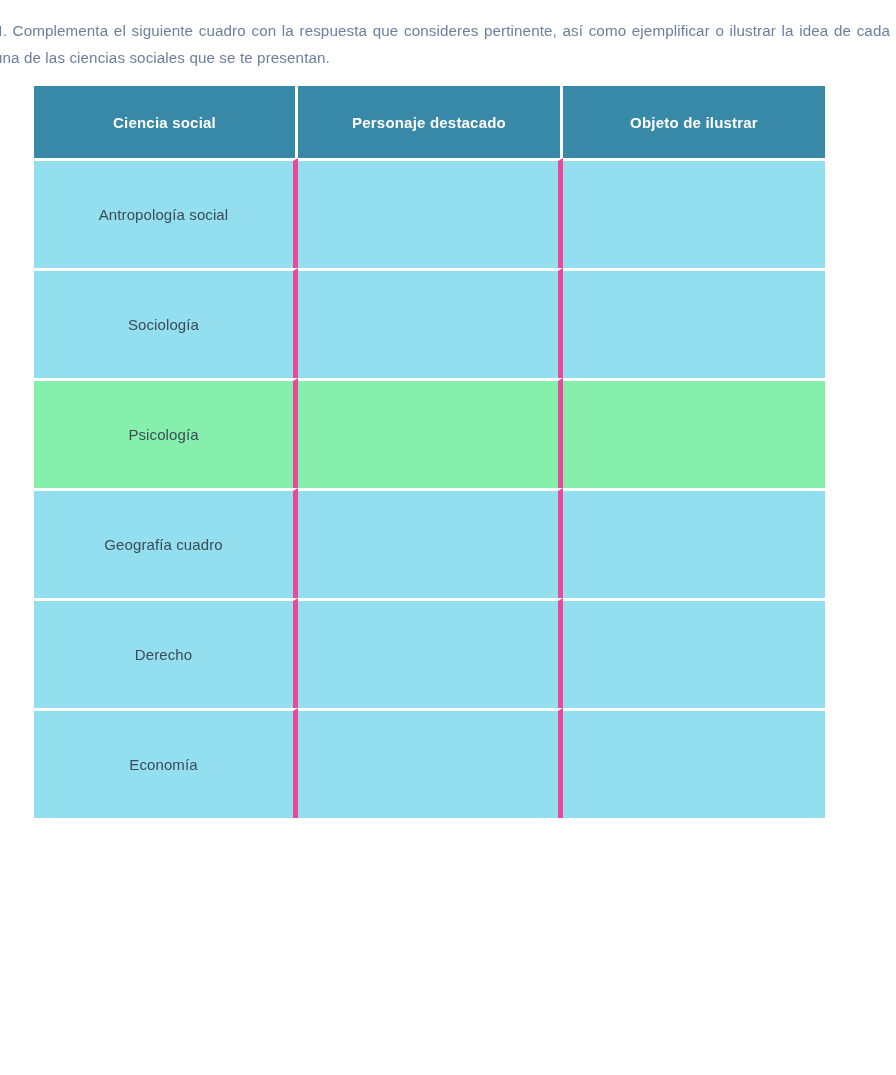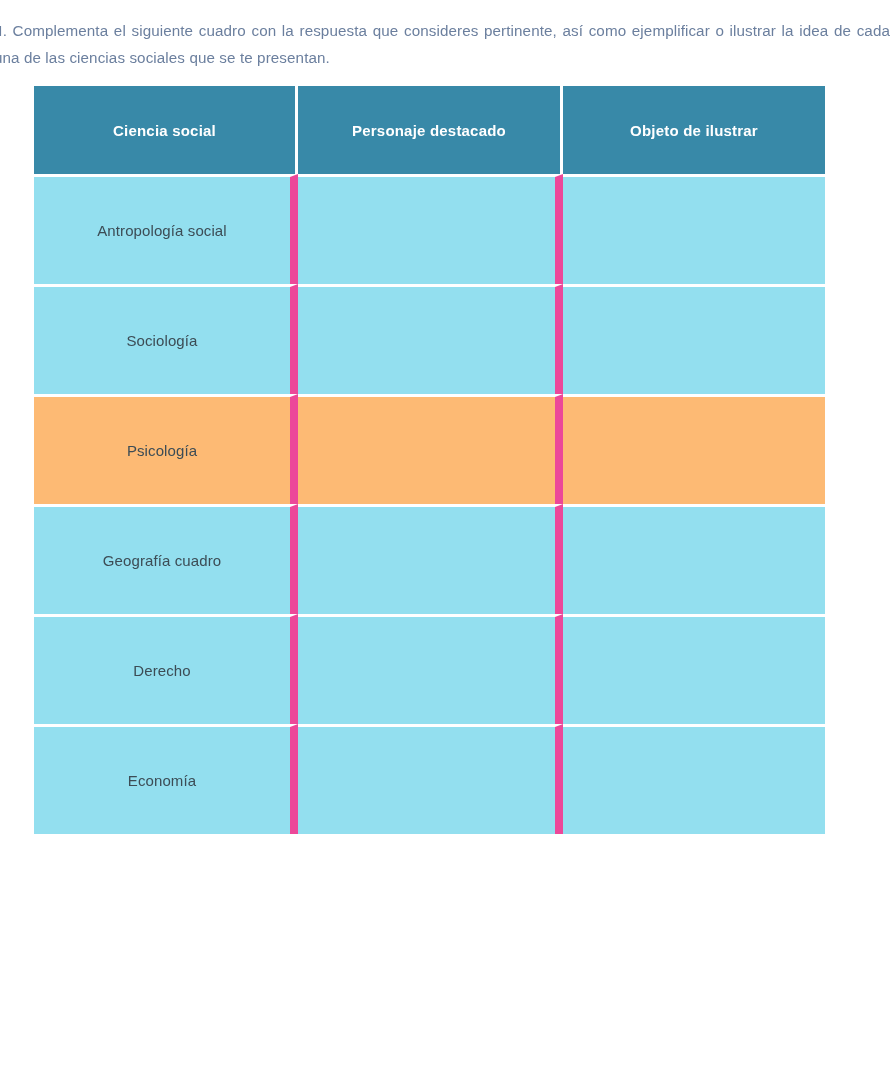--- a/index.html
+++ b/index.html
@@ -51,49 +51,49 @@
     border-collapse: separate;
     border-spacing: 0;
     table-layout: fixed;
   }
 
   table.cuadro col.c1 { width: 264px; }
   table.cuadro col.c2 { width: 265px; }
   table.cuadro col.c3 { width: 262px; }
 
   table.cuadro thead th {
-    height: 88px;
+    height: 72px;
     background: #3889a8;
     color: #ffffff;
     font-size: 15px;
     font-weight: bold;
     text-align: center;
     vertical-align: middle;
     letter-spacing: 0.2px;
     border-right: 3px solid #ffffff;
     box-sizing: border-box;
   }
   table.cuadro thead th:last-child { border-right: none; }
 
   table.cuadro tbody td {
     height: 110px;
     background: #93dfef;
     color: #3c4c55;
     font-size: 15px;
     font-weight: normal;
     text-align: center;
     vertical-align: middle;
-    border-right: 8px solid #ec4899;
+    border-right: 5px solid #ec4899;
     border-top: 3px solid #ffffff;
     box-sizing: border-box;
     letter-spacing: 0.1px;
   }
   table.cuadro tbody td:last-child { border-right: none; }
 
-  table.cuadro tbody tr.alt td { background: #fdba74; }
+  table.cuadro tbody tr.alt td { background: #86efac; }
 
   
   .answer-cell { }
 </style>
 </head>
 <body>
 
 <div class="page">
 
   <p class="intro">II. Complementa el siguiente cuadro con la respuesta que consideres pertinente, así como ejemplificar o ilustrar la idea de cada una de las ciencias sociales que se te presentan.</p>

